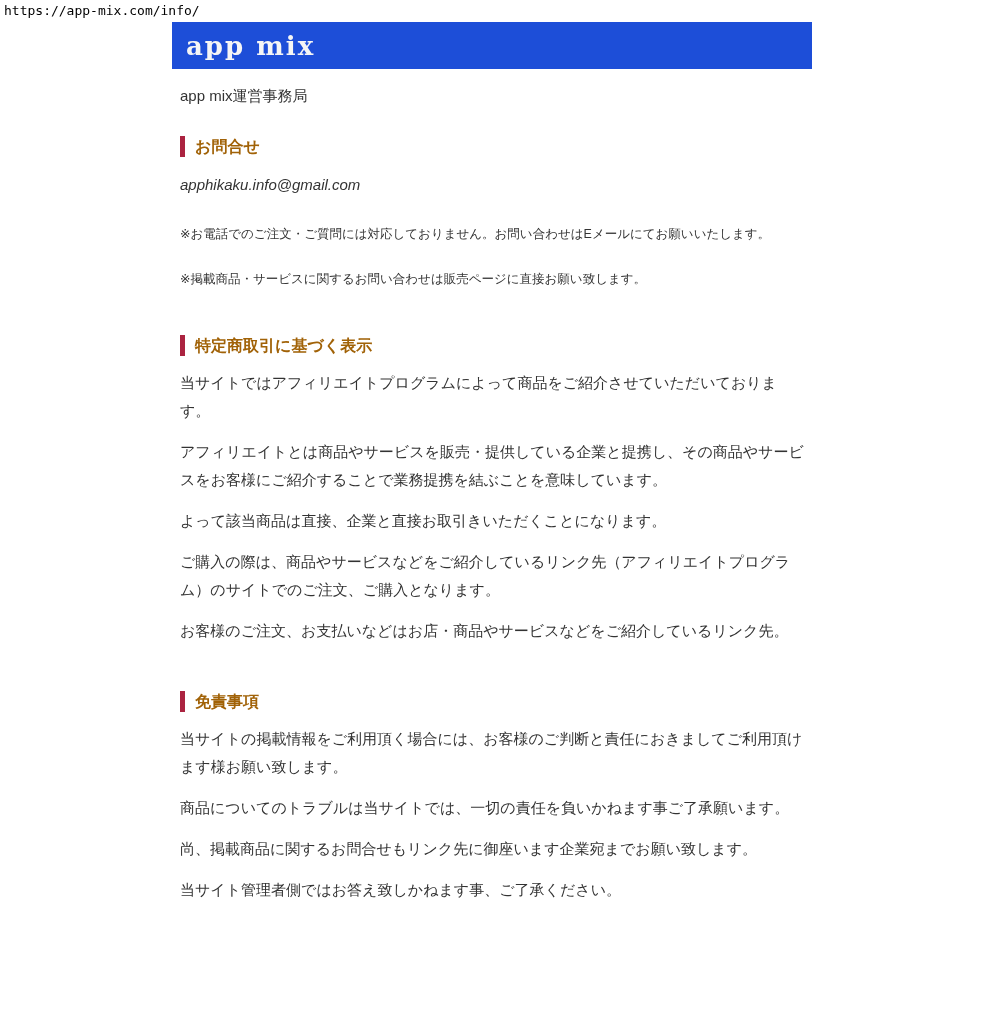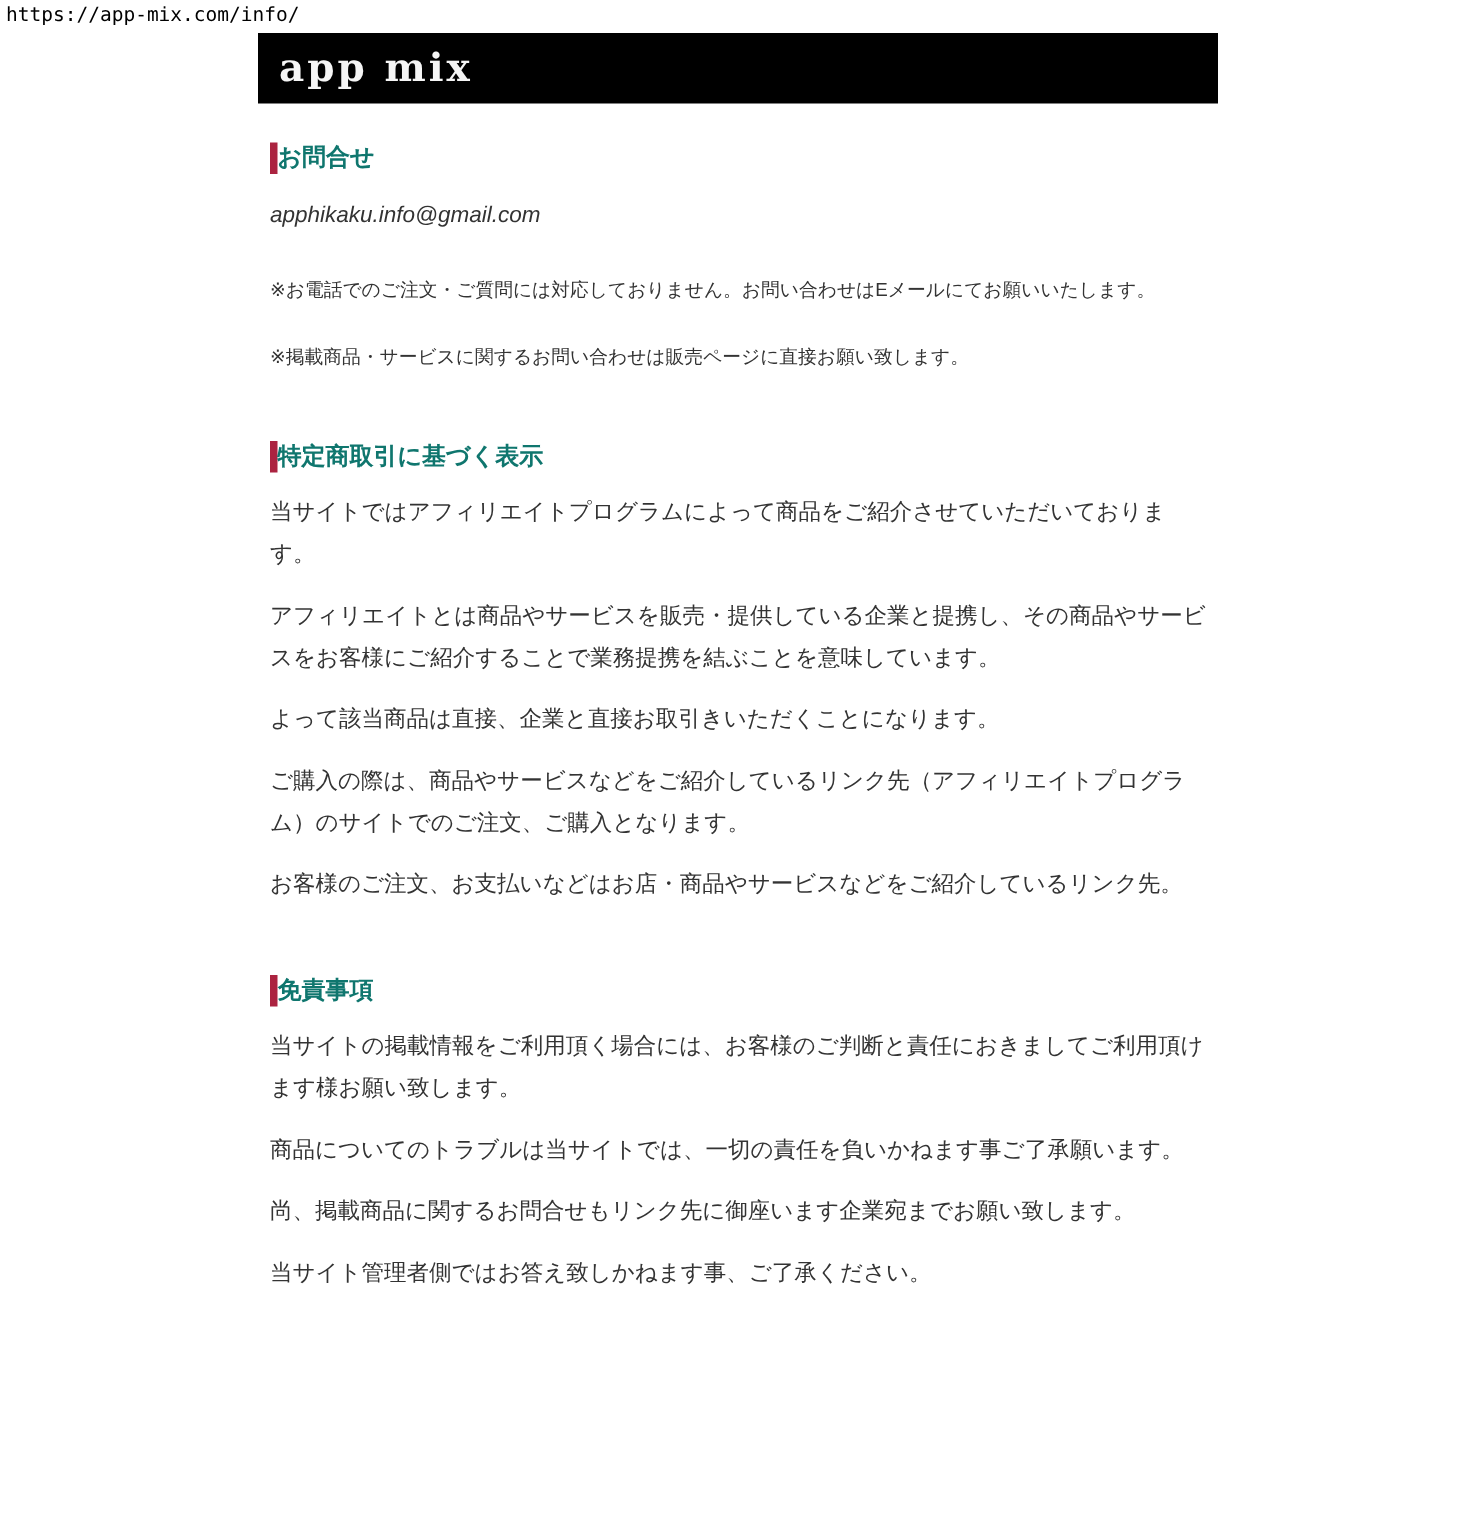--- a/index.html
+++ b/index.html
@@ -19,21 +19,21 @@
     height: 19px;
   }
 
   .container {
     width: 640px;
     margin-left: 172px;
     margin-top: 3px;
   }
 
   .site-header {
-    background: #000000;
+    background: #1d4ed8;
     height: 47px;
     display: flex;
     align-items: center;
     padding-left: 14px;
   }
   .logo {
     font-family: "DejaVu Serif", "Liberation Serif", serif;
     font-weight: bold;
     font-size: 26px;
     color: #f5f5f5;
@@ -42,22 +42,23 @@
 
   .content { padding: 0 8px; }
 
   .operator {
     margin-top: 24px;
     font-size: 15px;
   }
 
   h2.section-title {
     margin-top: 26px;
-    color: #0f766e;
+    color: #a16207;
     border-left: 5px solid #ab2340;
+    padding-left: 10px;
     font-size: 16px;
     font-weight: bold;
     line-height: 21px;
   }
   h2.section-title.big-gap { margin-top: 46px; }
 
   p.body-text {
     font-size: 15px;
     line-height: 28px;
     margin-top: 13px;
@@ -77,20 +78,21 @@
 <div class="url-line">https://app-mix.com/info/</div>
 
 <div class="container">
 
   <header class="site-header">
     <span class="logo">app mix</span>
   </header>
 
   <main class="content">
 
+    <p class="body-text operator">app mix運営事務局</p>
 
     <h2 class="section-title">お問合せ</h2>
 
     <p class="body-text email">apphikaku.info@gmail.com</p>
 
     <p class="note">※お電話でのご注文・ご質問には対応しておりません。お問い合わせはEメールにてお願いいたします。</p>
 
     <p class="note">※掲載商品・サービスに関するお問い合わせは販売ページに直接お願い致します。</p>
 
     <h2 class="section-title big-gap">特定商取引に基づく表示</h2>

